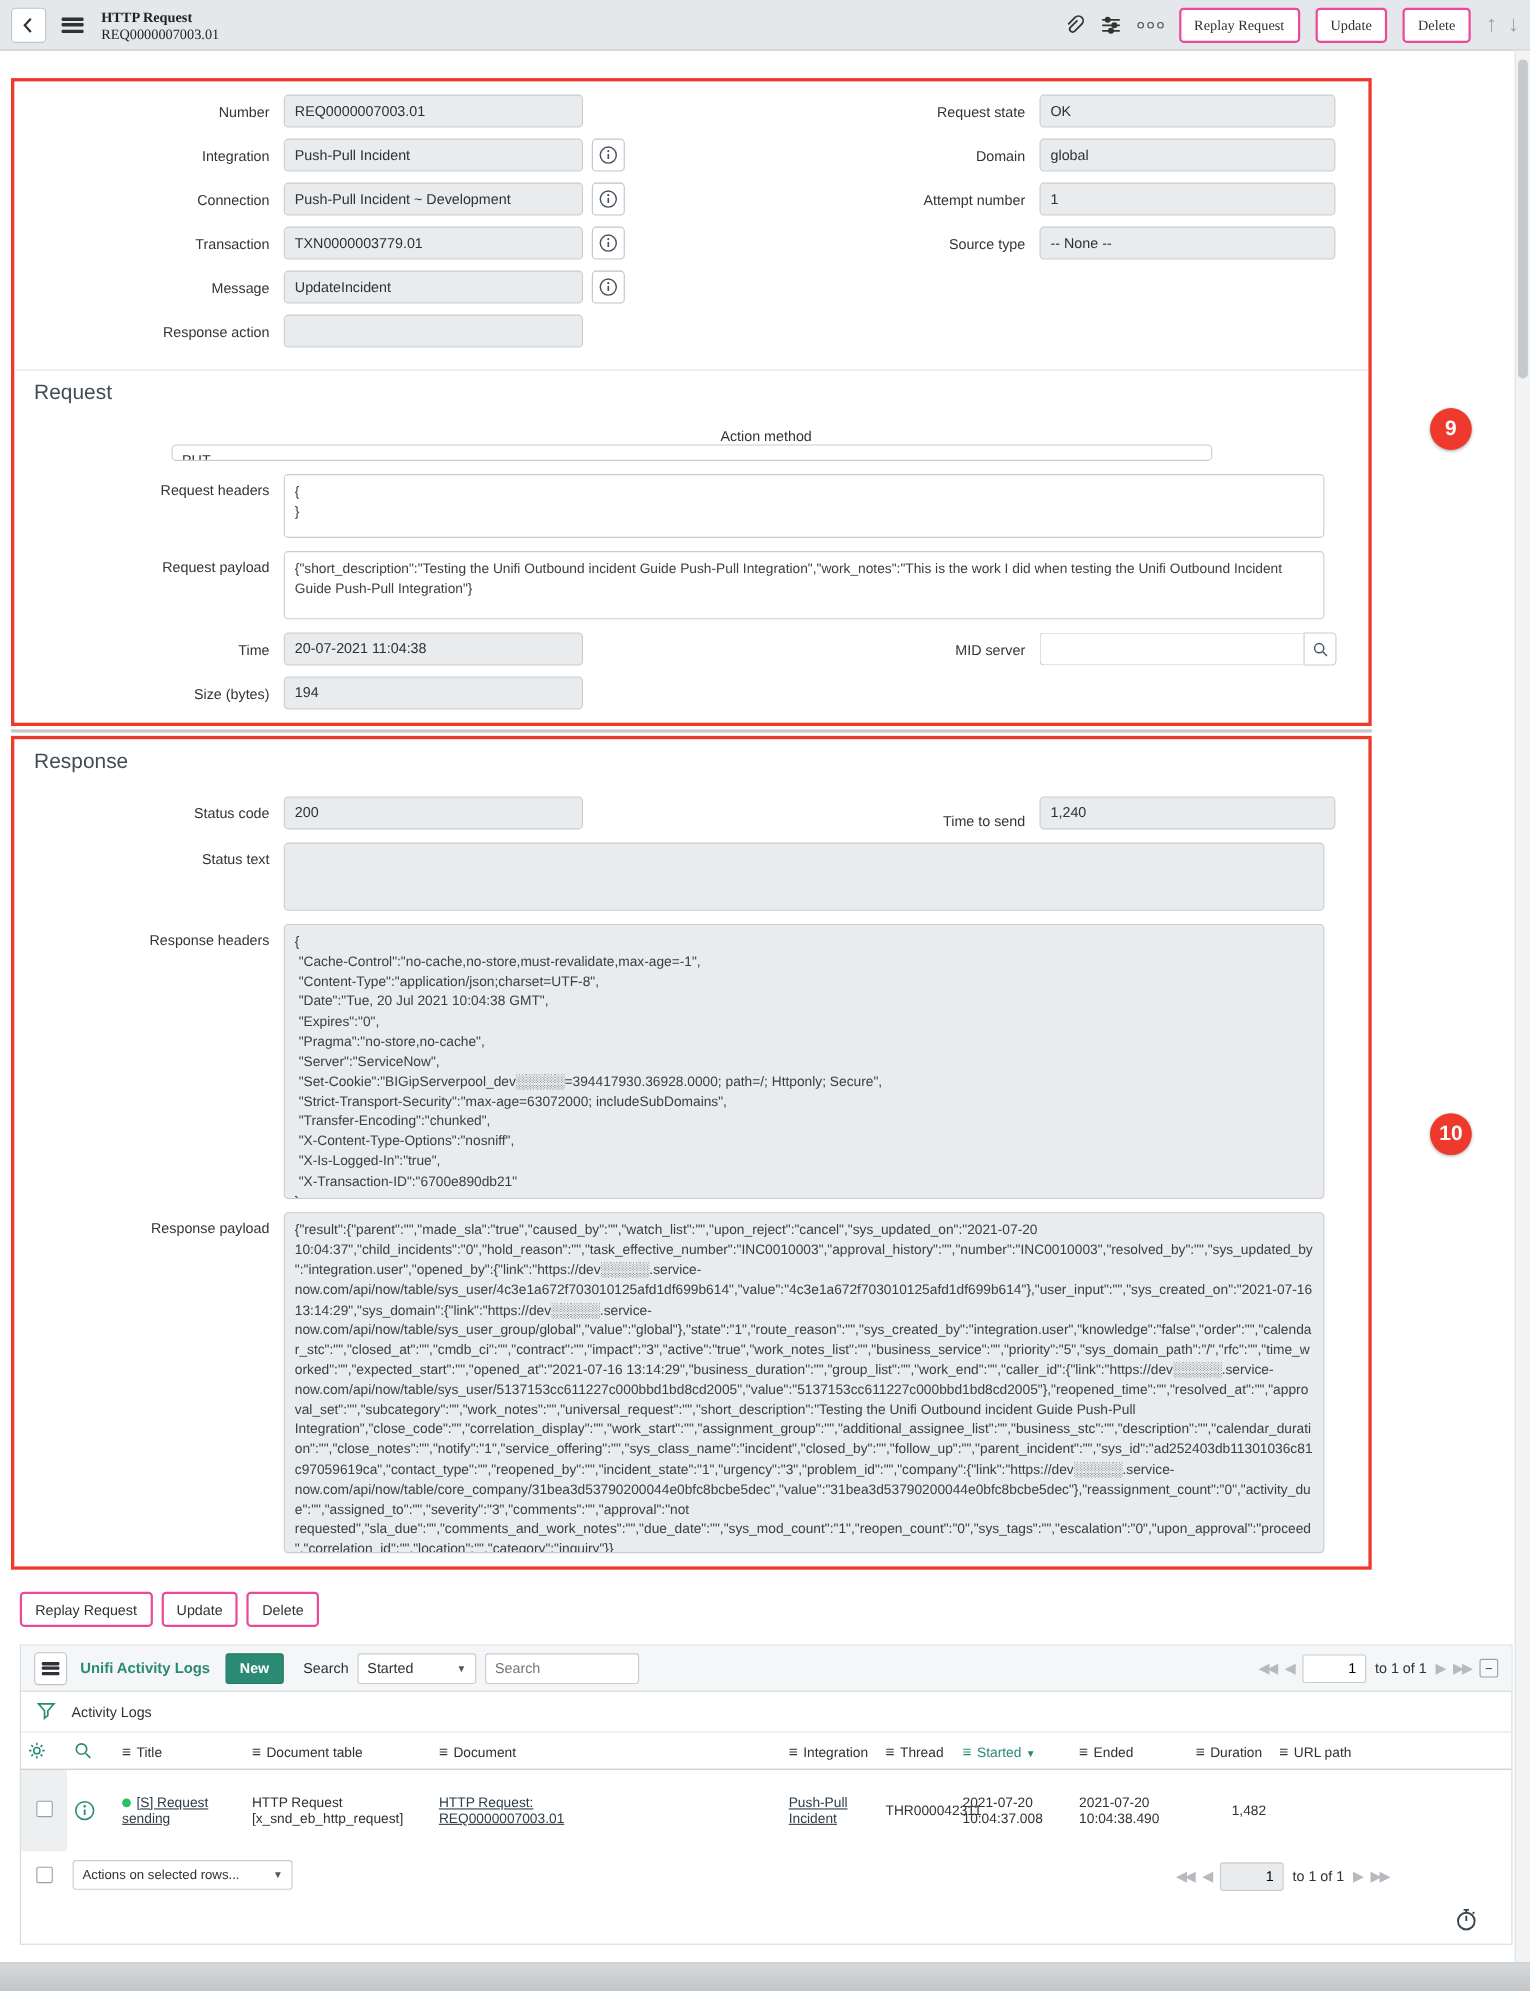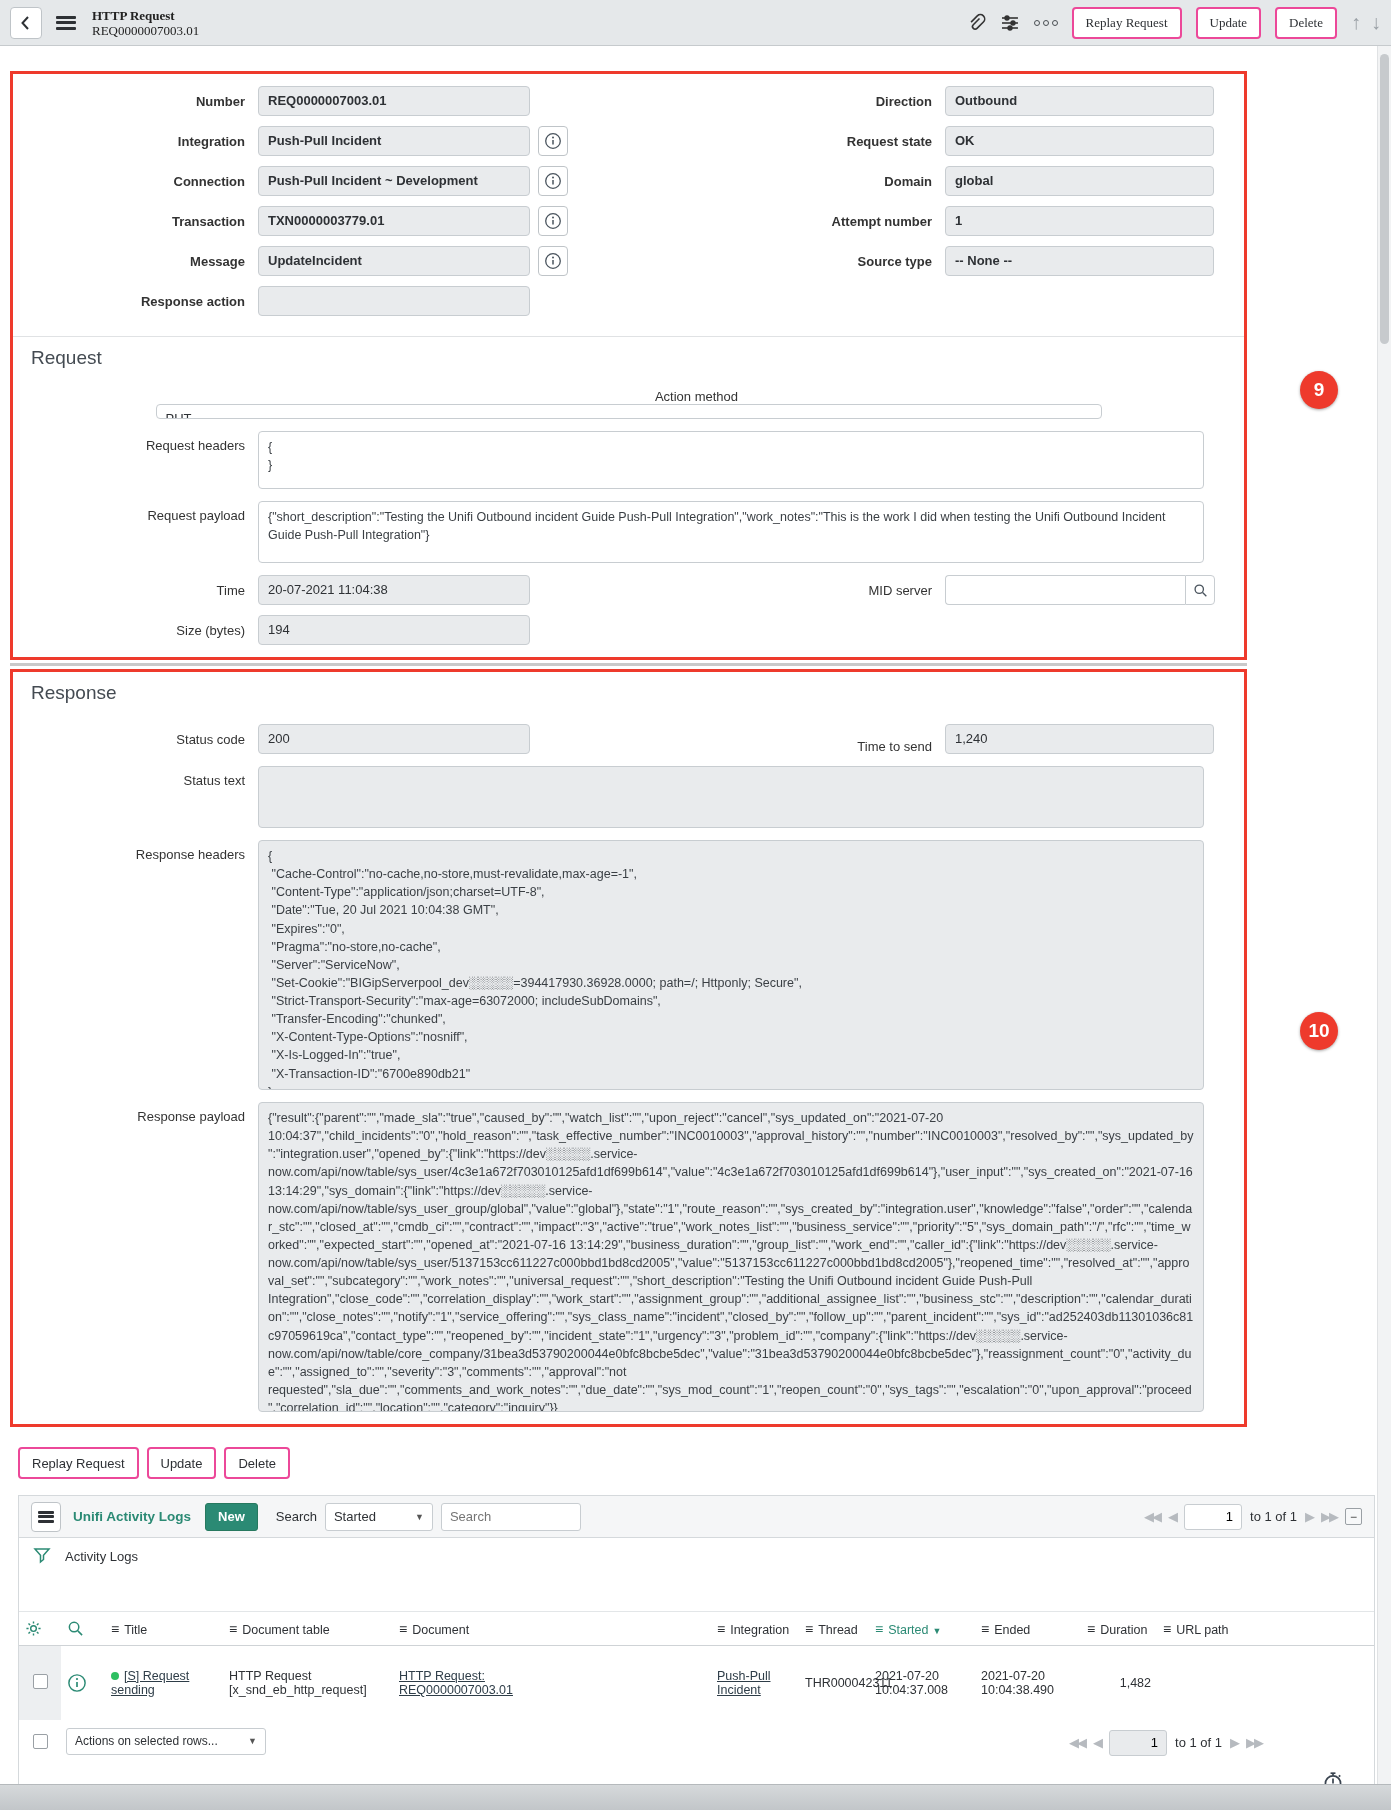--- a/index.html
+++ b/index.html
@@ -28,21 +28,21 @@
   
   .sec { border:3px solid #ee3a2c; margin-left:10px; width:1237px; position:relative; background:transparent; }
   .sec9 { margin-top:25px; }
   .gapline { width:1237px; margin:3px 0 3px 10px; height:3px; background:#c9c9c9; }
   .num-circle { position:absolute; left:calc(100% + 56px); width:38px; height:38px; border-radius:50%;
                 background:#ee3a2c; color:#fff; font-size:19px; font-weight:bold;
                 display:flex; align-items:center; justify-content:center; box-shadow:0 1px 3px rgba(0,0,0,.35); }
   .c9 { top:297px; } .c10 { top:340px; }
 
   
-  .fields { padding:12px 0 8px 0;font-weight:bold; }
+  .fields { padding:12px 0 8px 0; }
   .cols { display:flex; }
   .frow { display:flex; align-items:center; height:30px; margin-bottom:10px; }
   .flabel { width:245px; text-align:right; padding-right:13px; color:#333; }
   .ro, .wi { height:30px; line-height:28px; padding:0 9px; border-radius:4px; font-size:13px;
              white-space:nowrap; overflow:hidden; }
   .ro { background:#e9ebed; border:1px solid #c8cdd1; color:#2e3135; }
   .wi { background:#fff; border:1px solid #c8cdd1; }
   .w272 { width:272px; } .w269 { width:269px; }
   .half-l { width:596px; } .half-r { width:635px; }
   .half-r .flabel { width:336px; }
@@ -96,21 +96,21 @@
   .pg-arrow { color:#b6babf; font-size:13px; cursor:pointer; letter-spacing:-2px; user-select:none; }
   .pg-input { width:58px; height:26px; border:1px solid #c8cdd1; border-radius:3px; text-align:right;
               padding:0 8px; font-size:13px; font-family:inherit; background:#fff; }
   .pg-range { color:#2e3135; }
   .collapse { width:17px; height:17px; border:1px solid #9aa0a5; border-radius:2px; background:#f7f8f9;
               display:flex; align-items:center; justify-content:center; font-size:12px; color:#444;
               cursor:pointer; line-height:1; }
   .list-sub { height:36px; display:flex; align-items:center; padding:0 14px; gap:14px; }
   .list-sub .lbl { color:#2e3135; }
 
-  table.grid { width:100%; border-collapse:collapse; table-layout:fixed; font-size:12.5px;margin-top:37px; }
+  table.grid { width:100%; border-collapse:collapse; table-layout:fixed; font-size:12.5px; }
   .grid th { font-weight:400; color:#2e3135; text-align:left; padding:8px 6px;
              border-top:1px solid #e3e6e8; border-bottom:1px solid #cfd3d6; }
   .grid th .colmenu { font-size:14px; margin-right:5px; color:#2e3135; }
   .grid th.sorted { color:#2b8a74; }
   .grid th.sorted .collabel { color:#2b8a74; }
   .grid td { padding:10px 6px; vertical-align:middle; }
   .td-check { background:#edeff1; text-align:center; }
   .grid input[type=checkbox], .actions-row input[type=checkbox] {
       appearance:none; width:15px; height:15px; border:1px solid #9aa0a5; border-radius:2px; background:#fff; cursor:pointer; }
   .rowlink { color:#2e3d48; text-decoration:underline; cursor:pointer; }
@@ -235,24 +235,20 @@
         </button>
       </div>
       <div class="frow">
         <label class="flabel">Response action</label>
         <div class="ro w272"></div>
       </div>
     </div>
 
     <div class="half-r">
       <div class="frow">
-        <label class="flabel">Direction</label>
-        <div class="ro w269">Outbound</div>
-      </div>
-      <div class="frow">
         <label class="flabel">Request state</label>
         <div class="ro w269">OK</div>
       </div>
       <div class="frow">
         <label class="flabel">Domain</label>
         <div class="ro w269">global</div>
       </div>
       <div class="frow">
         <label class="flabel">Attempt number</label>
         <div class="ro w269">1</div>

